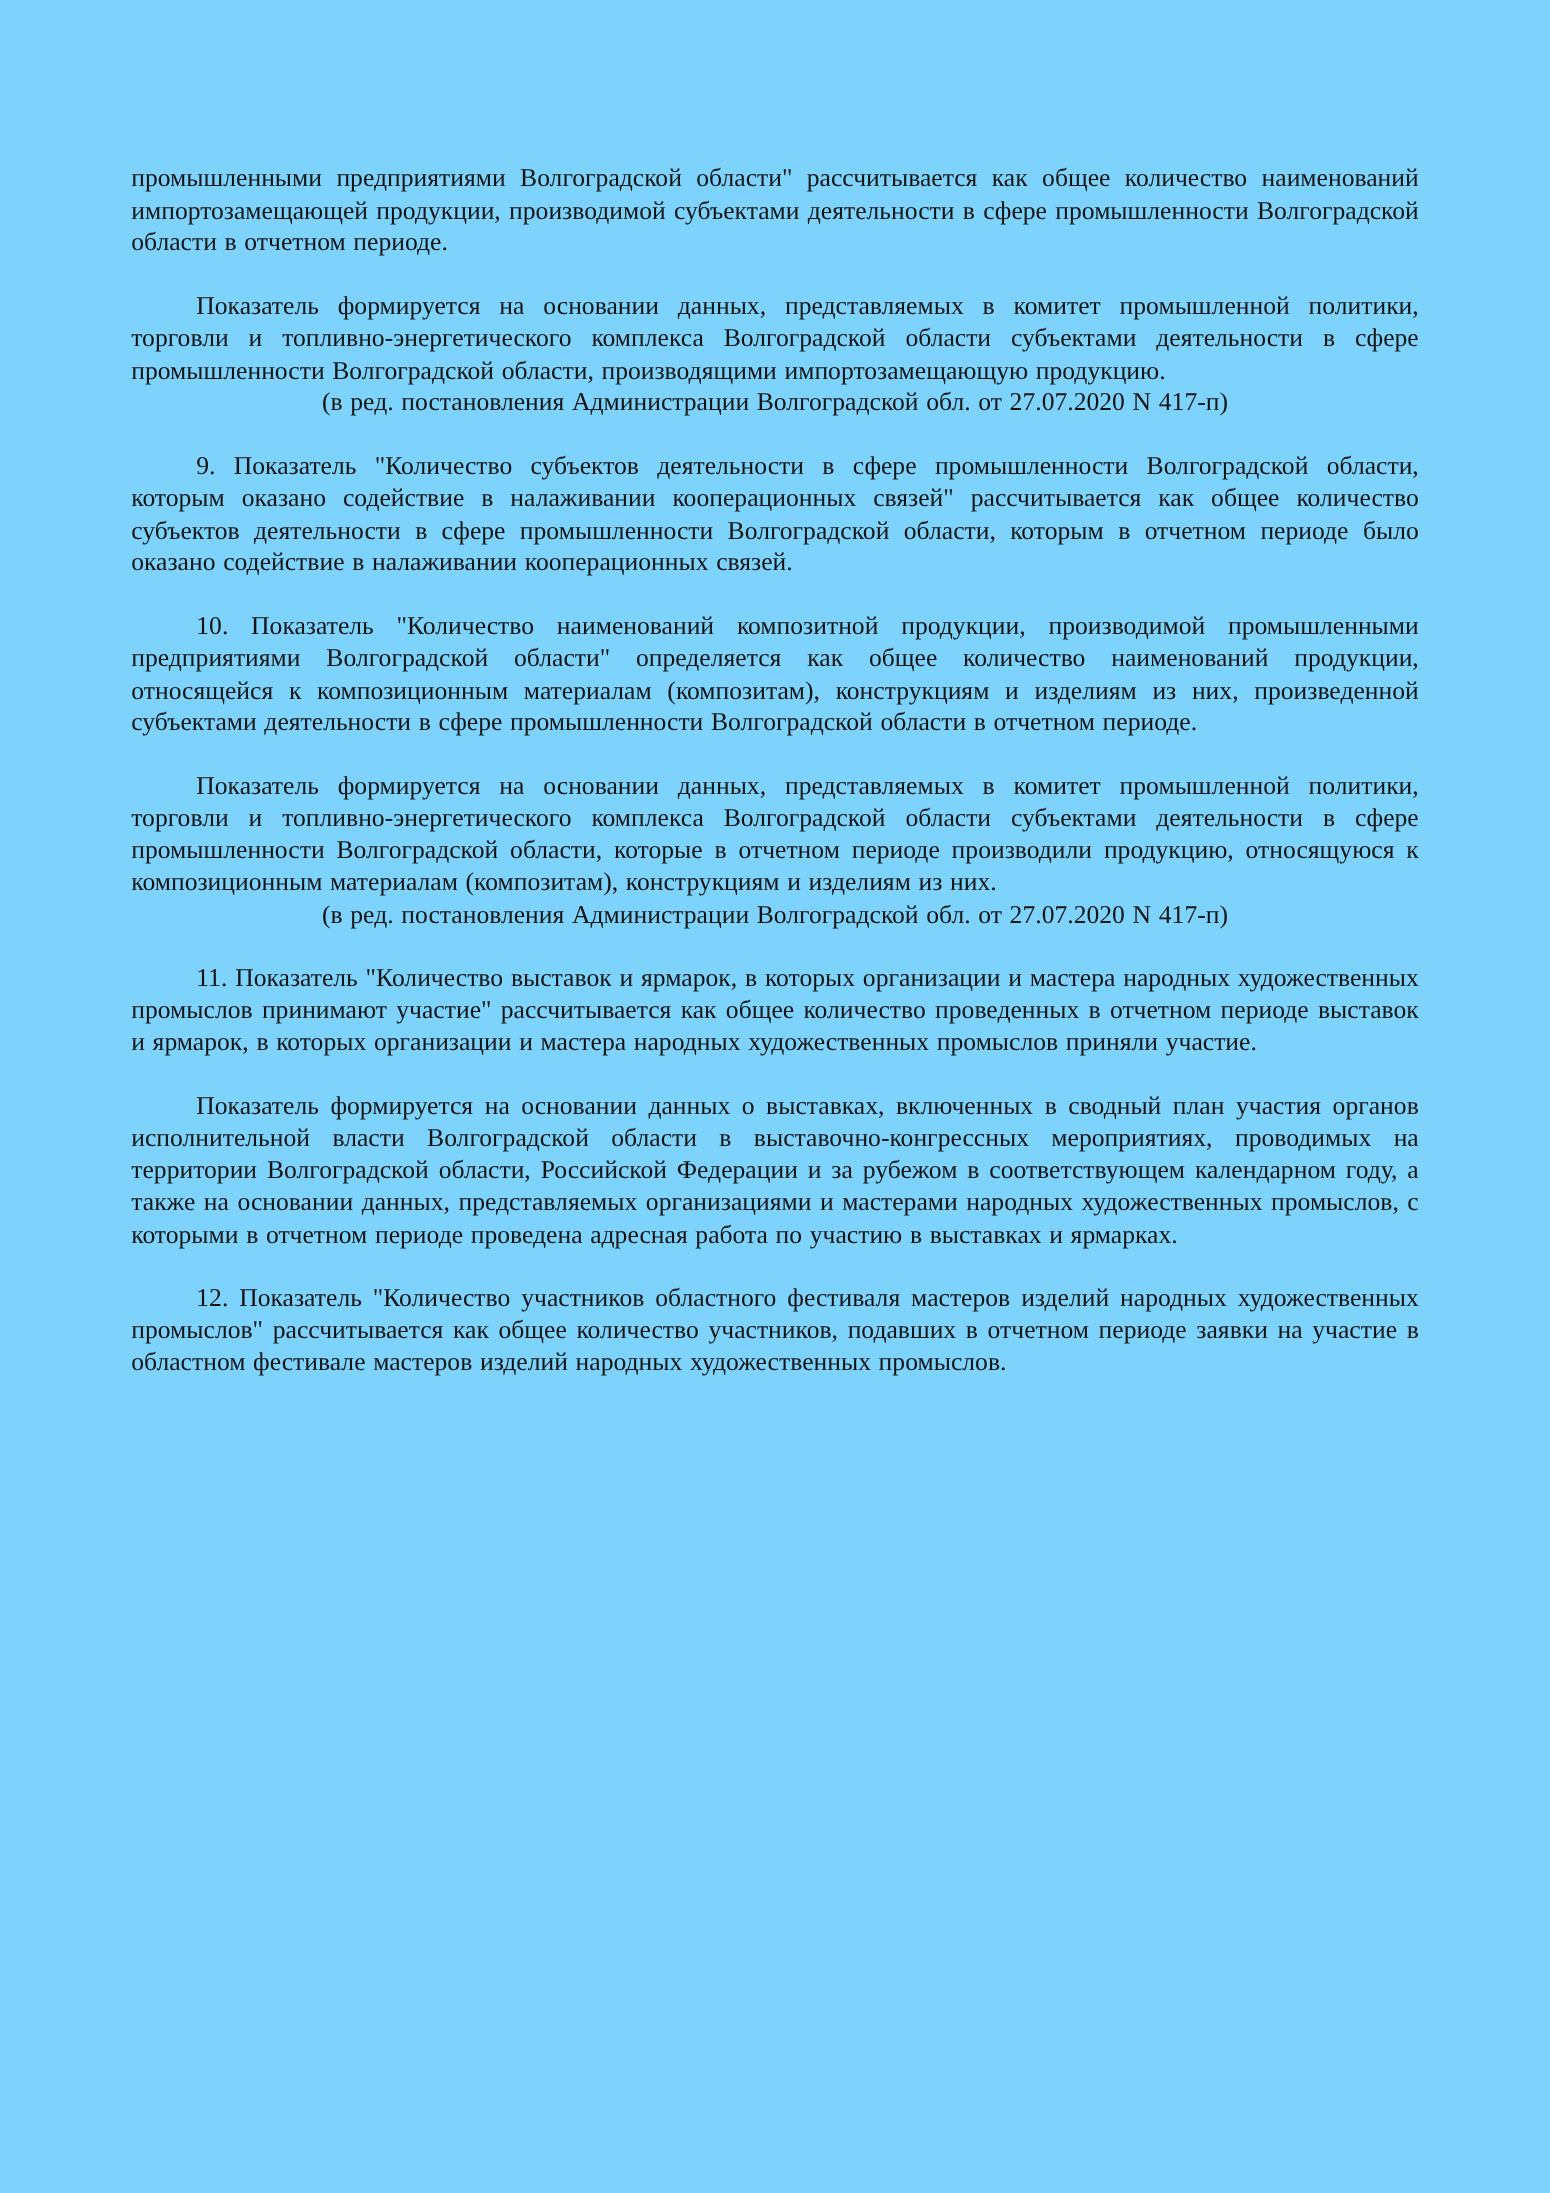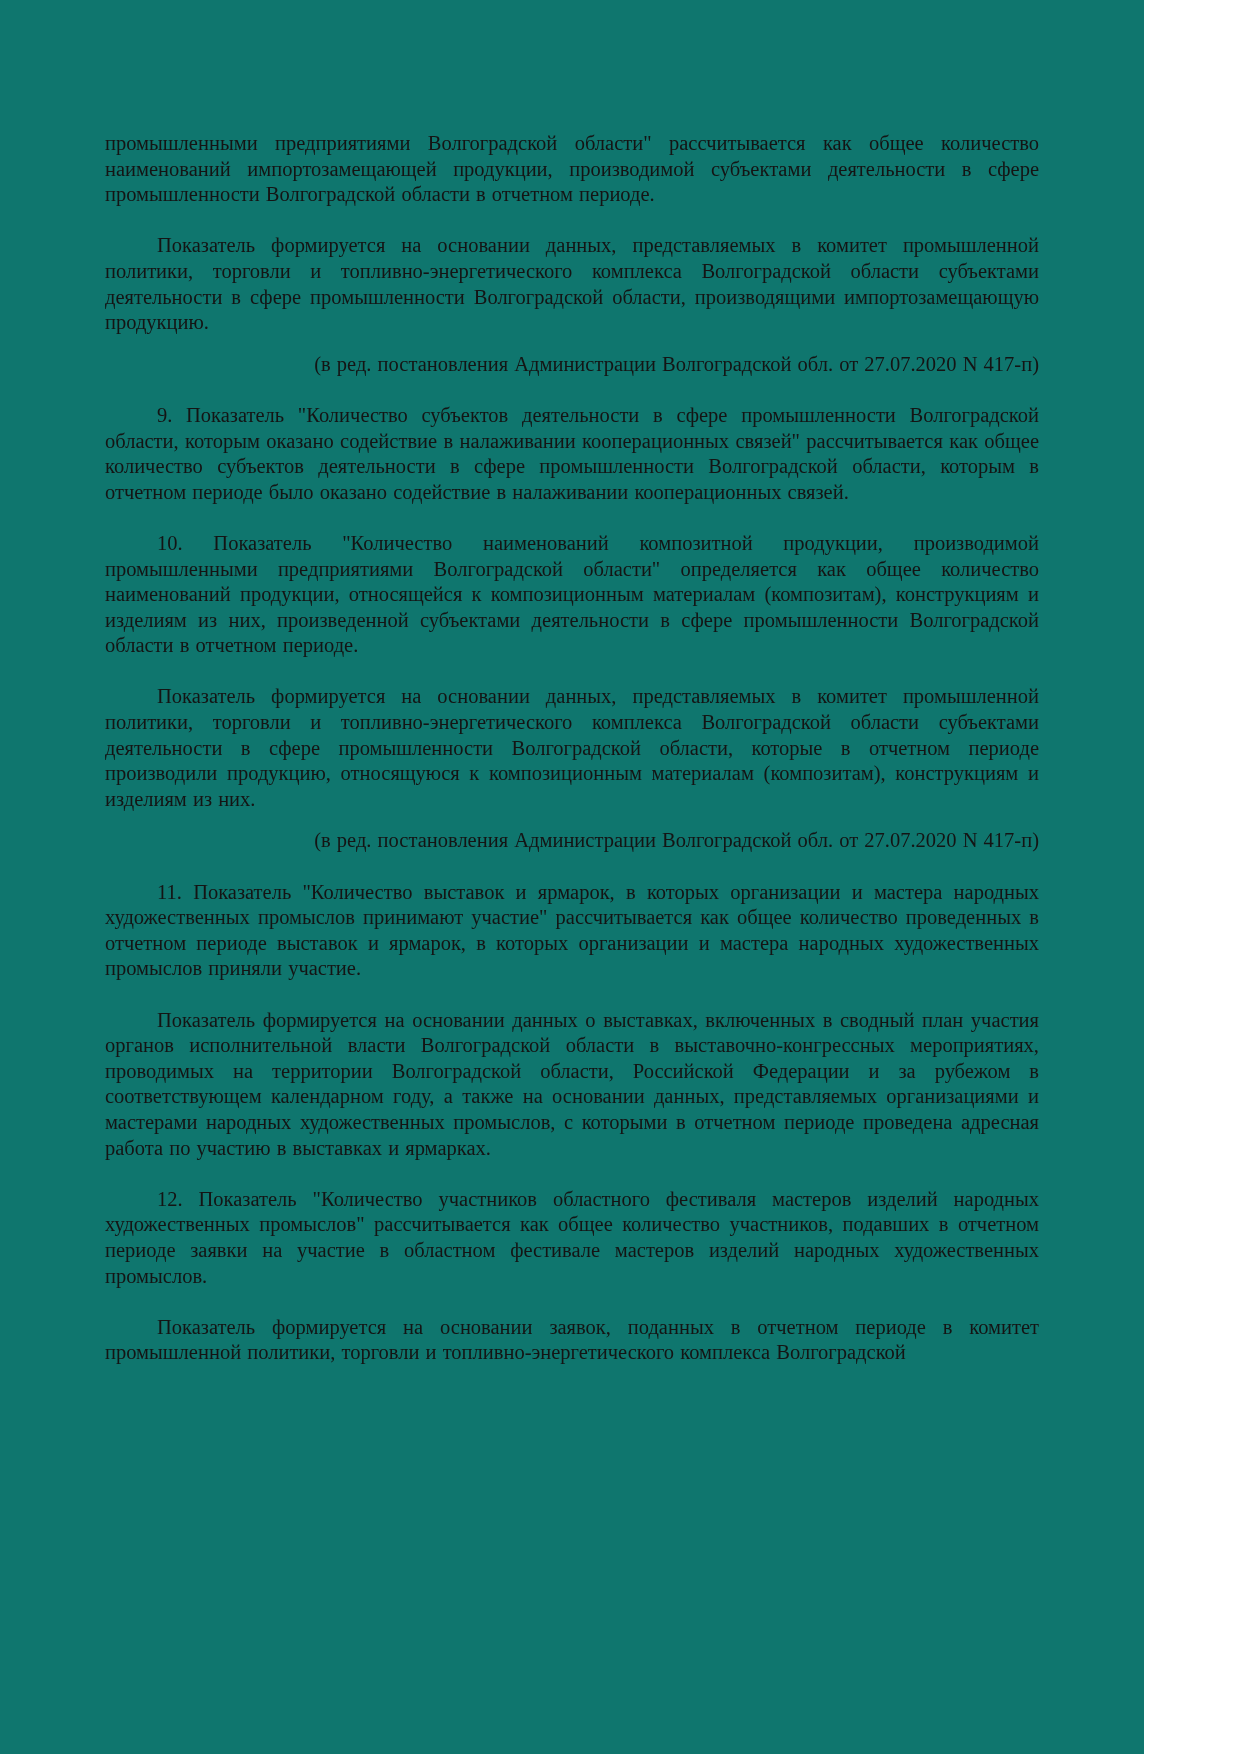--- a/index.html
+++ b/index.html
@@ -2,56 +2,55 @@
 <html><head>
 <meta charset="utf-8">
 <style>
   html, body {
     margin: 0;
     padding: 0;
     background: #ffffff;
   }
   .page {
     position: relative;
-    width: 1144px;
+    width: 1240px;
     min-height: 1754px;
     box-sizing: border-box;
-    background: #0f766e;
+    background: #7dd3fc;
     padding: 131px 105px 60px 105px;
     font-family: "Liberation Serif", "DejaVu Serif", serif;
     font-size: 20.5px;
     line-height: 25.6px;
     color: #141414;
   }
   .para {
     margin: 25.6px 0 0 0;
     text-align: justify;
     text-indent: 52px;
     word-spacing: 1px;
   }
   .para:first-child {
     margin-top: 0;
   }
   .no-indent {
     text-indent: 0;
   }
   .amendment {
-    margin-top: 16px;
+    margin-top: 0;
     text-indent: 0;
-    text-align: right;
+    text-align: center;
   }
 </style>
 </head>
 <body>
 
 <div class="page">
   <p class="para no-indent">промышленными предприятиями Волгоградской области" рассчитывается как общее количество наименований импортозамещающей продукции, производимой субъектами деятельности в сфере промышленности Волгоградской области в отчетном периоде.</p>
   <p class="para">Показатель формируется на основании данных, представляемых в комитет промышленной политики, торговли и топливно-энергетического комплекса Волгоградской области субъектами деятельности в сфере промышленности Волгоградской области, производящими импортозамещающую продукцию.</p>
   <p class="para amendment">(в ред. постановления Администрации Волгоградской обл. от 27.07.2020 N 417-п)</p>
   <p class="para">9. Показатель "Количество субъектов деятельности в сфере промышленности Волгоградской области, которым оказано содействие в налаживании кооперационных связей" рассчитывается как общее количество субъектов деятельности в сфере промышленности Волгоградской области, которым в отчетном периоде было оказано содействие в налаживании кооперационных связей.</p>
   <p class="para">10. Показатель "Количество наименований композитной продукции, производимой промышленными предприятиями Волгоградской области" определяется как общее количество наименований продукции, относящейся к композиционным материалам (композитам), конструкциям и изделиям из них, произведенной субъектами деятельности в сфере промышленности Волгоградской области в отчетном периоде.</p>
   <p class="para">Показатель формируется на основании данных, представляемых в комитет промышленной политики, торговли и топливно-энергетического комплекса Волгоградской области субъектами деятельности в сфере промышленности Волгоградской области, которые в отчетном периоде производили продукцию, относящуюся к композиционным материалам (композитам), конструкциям и изделиям из них.</p>
   <p class="para amendment">(в ред. постановления Администрации Волгоградской обл. от 27.07.2020 N 417-п)</p>
   <p class="para">11. Показатель "Количество выставок и ярмарок, в которых организации и мастера народных художественных промыслов принимают участие" рассчитывается как общее количество проведенных в отчетном периоде выставок и ярмарок, в которых организации и мастера народных художественных промыслов приняли участие.</p>
   <p class="para">Показатель формируется на основании данных о выставках, включенных в сводный план участия органов исполнительной власти Волгоградской области в выставочно-конгрессных мероприятиях, проводимых на территории Волгоградской области, Российской Федерации и за рубежом в соответствующем календарном году, а также на основании данных, представляемых организациями и мастерами народных художественных промыслов, с которыми в отчетном периоде проведена адресная работа по участию в выставках и ярмарках.</p>
   <p class="para">12. Показатель "Количество участников областного фестиваля мастеров изделий народных художественных промыслов" рассчитывается как общее количество участников, подавших в отчетном периоде заявки на участие в областном фестивале мастеров изделий народных художественных промыслов.</p>
-  <p class="para">Показатель формируется на основании заявок, поданных в отчетном периоде в комитет промышленной политики, торговли и топливно-энергетического комплекса Волгоградской</p>
 </div>
 
 </body></html>

